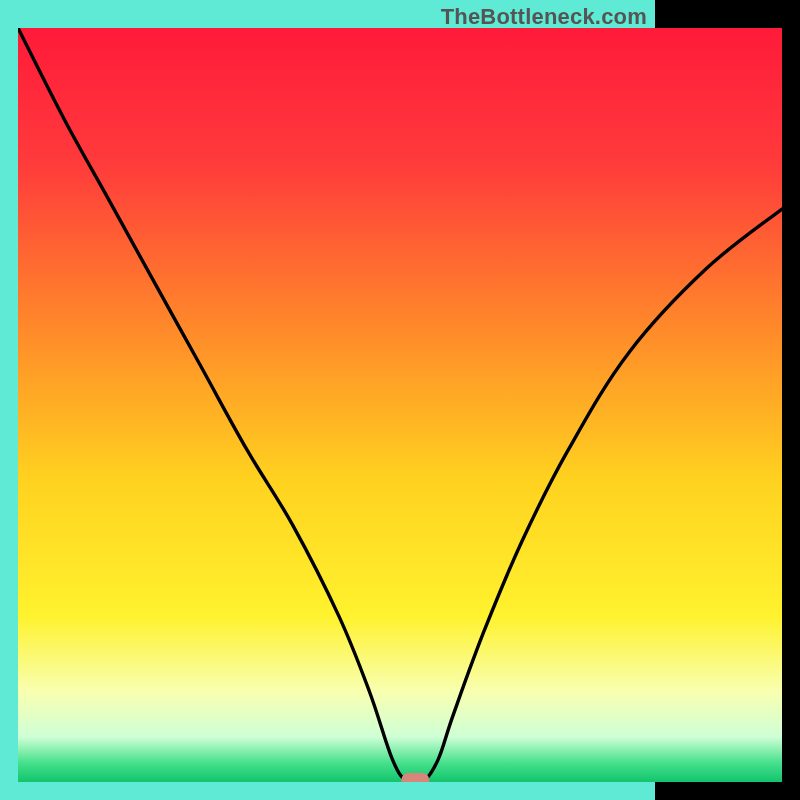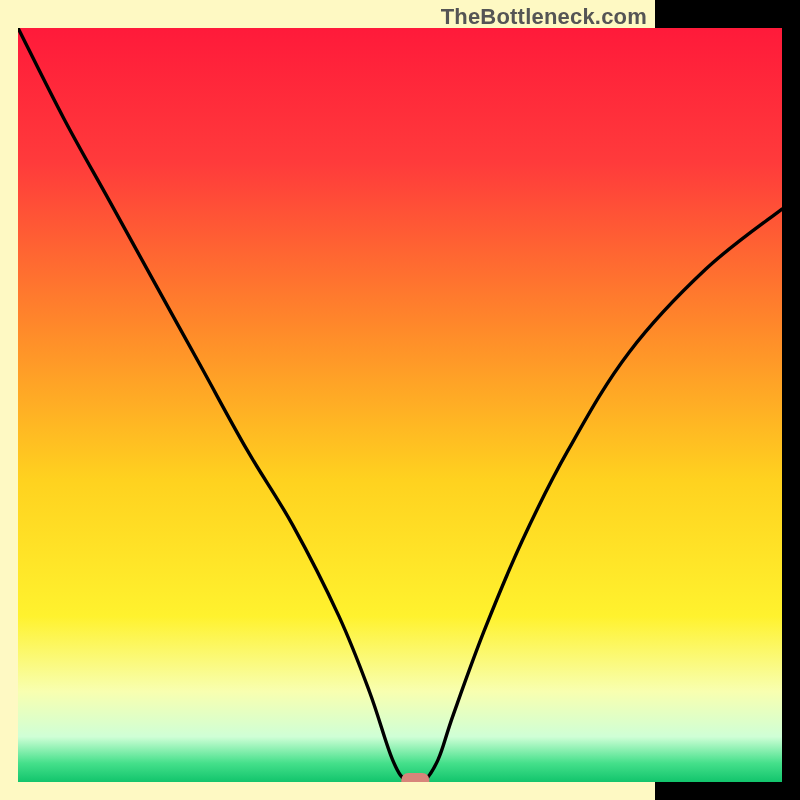--- a/index.html
+++ b/index.html
@@ -8,21 +8,21 @@
     width: 800px;
     height: 800px;
     background: #000;
     overflow: hidden;
     font-family: Arial, Helvetica, sans-serif;
   }
   .frame {
     position: relative;
     width: 655px;
     height: 800px;
-    background: #fef9c3;
+    background: #5eead4;
   }
   .watermark {
     position: absolute;
     top: 4px;
     right: 8px;
     color: #555;
     font-size: 22px;
     font-weight: 600;
     letter-spacing: 0.2px;
     user-select: none;

